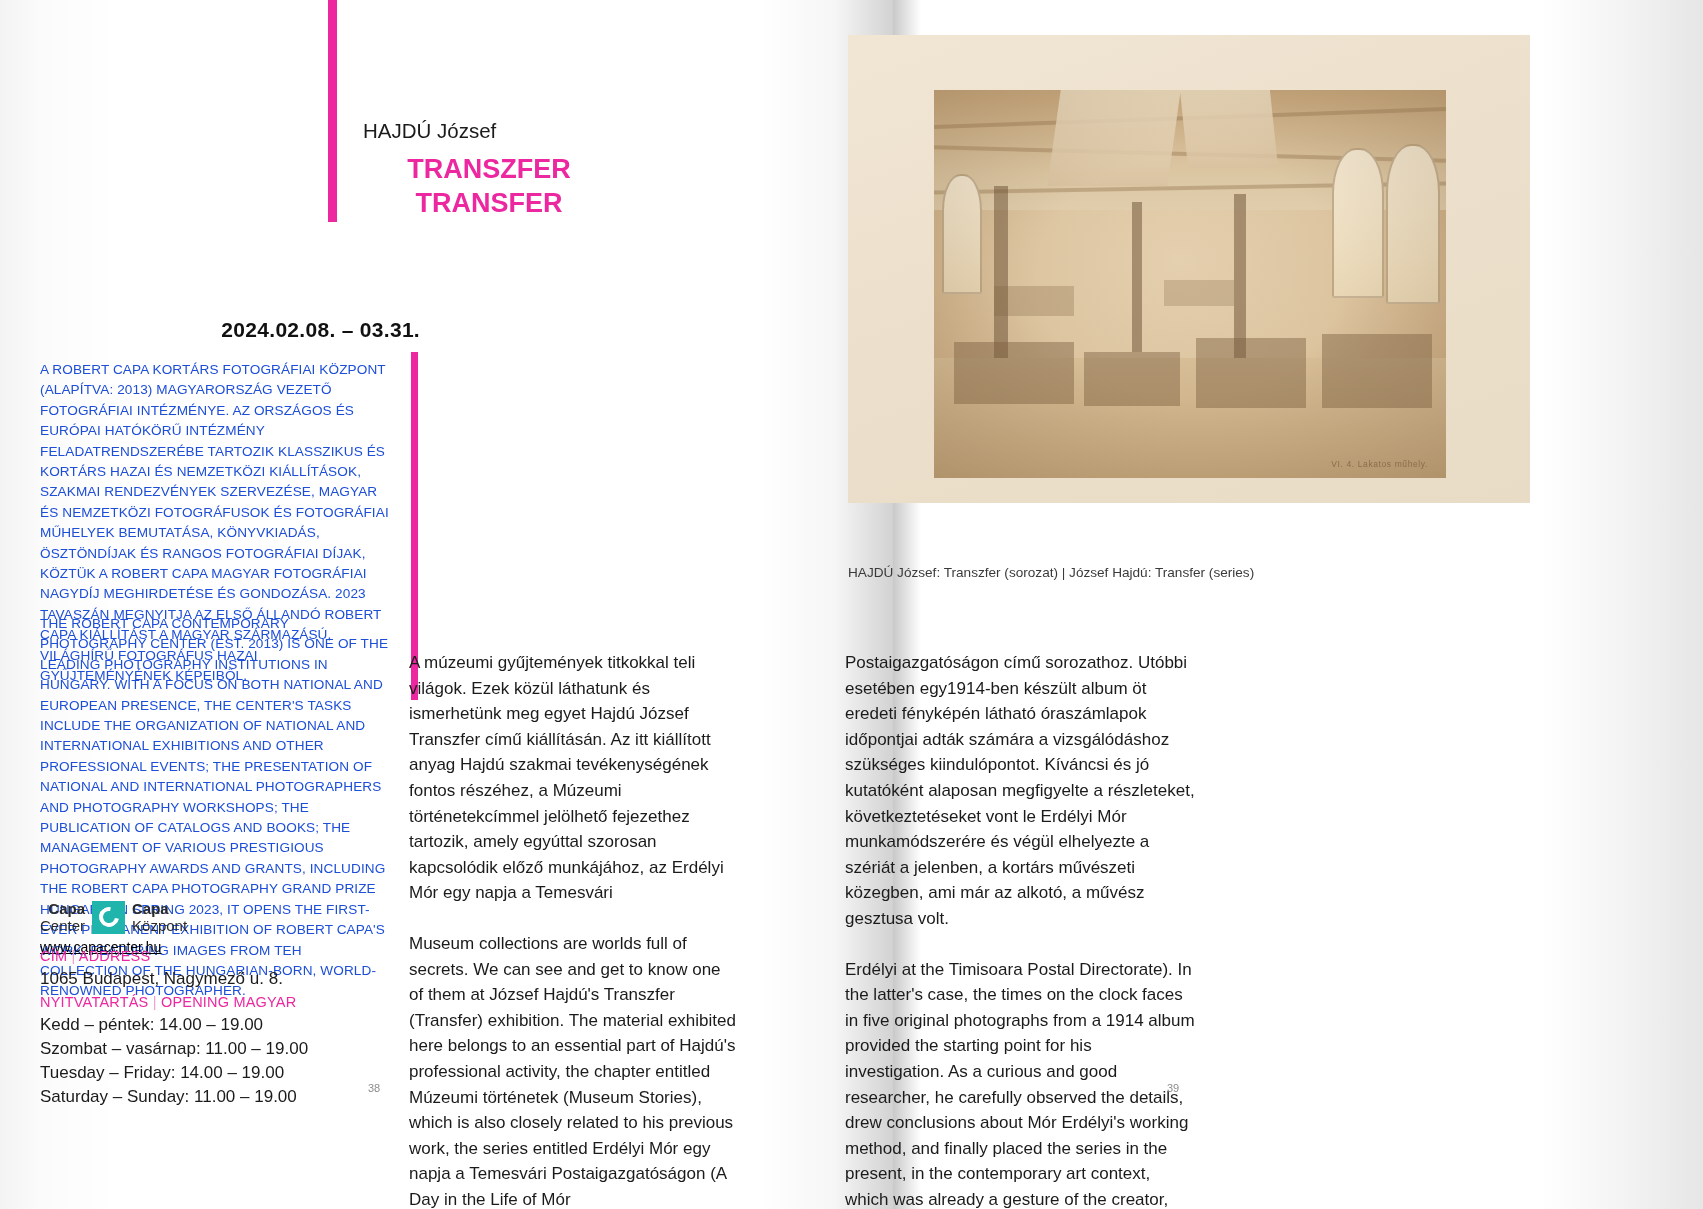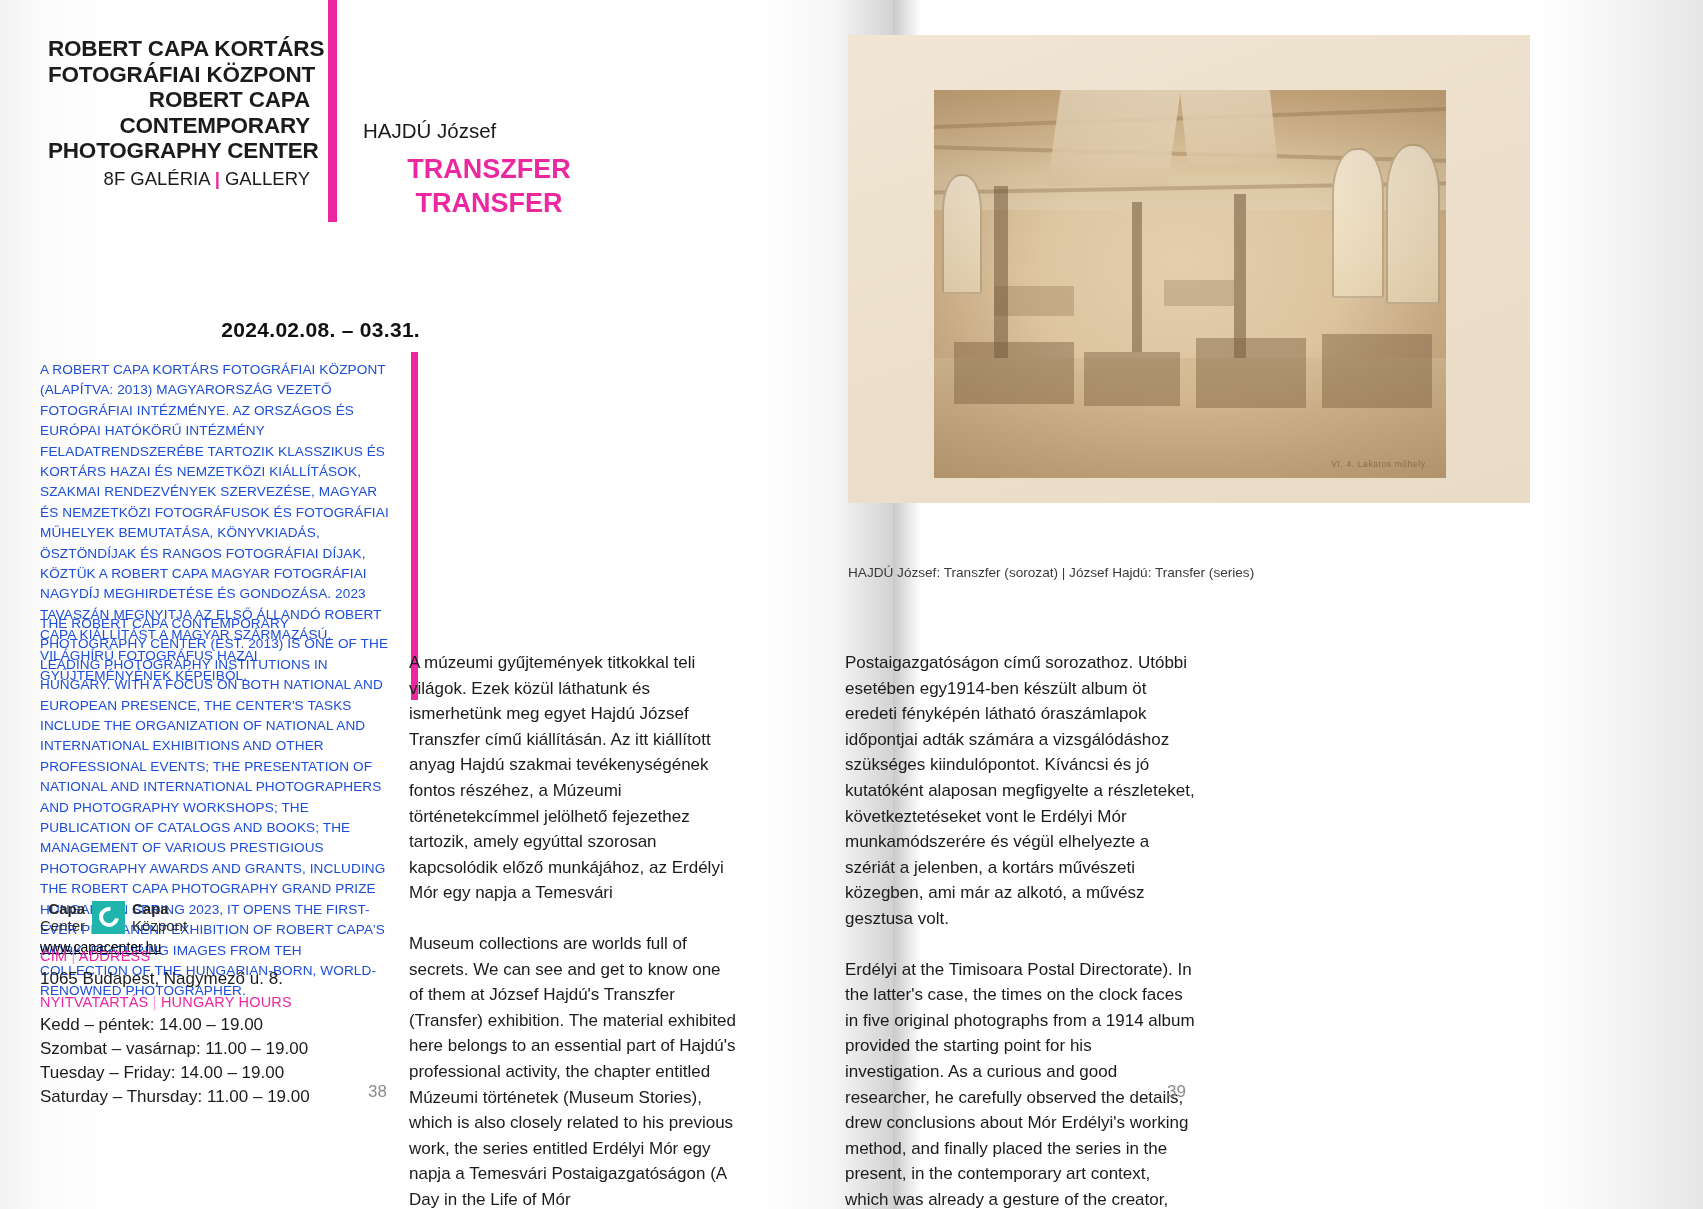--- a/index.html
+++ b/index.html
@@ -160,46 +160,34 @@
     position: absolute; right: 18px; bottom: 9px;
     font-size: 8.5px; color: #8a6e4c; letter-spacing: 0.6px;
   }
   .photo-caption {
     position: absolute; left: 848px; top: 563px; width: 600px;
     font-size: 13.6px; color: #3a3a3a; line-height: 20px;
   }
 
   
   .folio {
-    position: absolute; font-size: 17px; color: #8c8c8c;
+    position: absolute; font-size: 11px; color: #8c8c8c;
   }
   .folio-left { left: 368px; top: 1082px; }
   .folio-right { left: 1167px; top: 1082px; }
 </style>
 </head>
 <body>
 
 <div class="spread">
 
   <div class="page-left"></div>
   <div class="page-right"></div>
   <div class="gutter-shadow"></div>
 
-  <div class="masthead">
-    <div class="line">ROBERT CAPA KORTÁRS</div>
-    <div class="line">FOTOGRÁFIAI KÖZPONT</div>
-    <div class="line">ROBERT CAPA</div>
-    <div class="line">CONTEMPORARY</div>
-    <div class="line">PHOTOGRAPHY CENTER</div>
-    <div class="gallery">
-      <span>8F GALÉRIA</span>
-      <span class="bar">|</span>
-      <span>GALLERY</span>
-    </div>
-  </div>
 
   <div class="pink-rule-main"></div>
   <div class="pink-rule-col"></div>
 
   <div class="title-block">
     <div class="author">HAJDÚ József</div>
     <div class="title-hu">TRANSZFER</div>
     <div class="title-en">TRANSFER</div>
   </div>
 
@@ -232,26 +220,26 @@
   <div class="info-block">
     <div class="info-head">
       <span>CÍM</span>
       <span class="sep">|</span>
       <span>ADDRESS</span>
     </div>
     <div class="info-line">1065 Budapest, Nagymező u. 8.</div>
     <div class="info-head">
       <span>NYITVATARTÁS</span>
       <span class="sep">|</span>
-      <span>HUNGARY HOURS</span>
+      <span>OPENING MAGYAR</span>
     </div>
     <div class="info-line">Kedd – péntek: 14.00 – 19.00</div>
     <div class="info-line">Szombat – vasárnap: 11.00 – 19.00</div>
     <div class="info-line">Tuesday – Friday: 14.00 – 19.00</div>
-    <div class="info-line">Saturday – Thursday: 11.00 – 19.00</div>
+    <div class="info-line">Saturday – Sunday: 11.00 – 19.00</div>
   </div>
 
   <div class="col col-mid">
     <p>A múzeumi gyűjtemények titkokkal teli világok. Ezek közül láthatunk és ismerhetünk meg egyet Hajdú József Transzfer című kiállításán. Az itt kiállított anyag Hajdú szakmai tevékenységének fontos részéhez, a Múzeumi történetekcímmel jelölhető fejezethez tartozik, amely egyúttal szorosan kapcsolódik előző munkájához, az Erdélyi Mór egy napja a Temesvári</p>
     <div class="gap"></div>
     <p>Museum collections are worlds full of secrets. We can see and get to know one of them at József Hajdú's Transzfer (Transfer) exhibition. The material exhibited here belongs to an essential part of Hajdú's professional activity, the chapter entitled Múzeumi történetek (Museum Stories), which is also closely related to his previous work, the series entitled Erdélyi Mór egy napja a Temesvári Postaigazgatóságon (A Day in the Life of Mór</p>
   </div>
 
   <div class="col col-right">
     <p>Postaigazgatóságon című sorozathoz. Utóbbi esetében egy1914-ben készült album öt eredeti fényképén látható óraszámlapok időpontjai adták számára a vizsgálódáshoz szükséges kiindulópontot. Kíváncsi és jó kutatóként alaposan megfigyelte a részleteket, következtetéseket vont le Erdélyi Mór munkamódszerére és végül elhelyezte a szériát a jelenben, a kortárs művészeti közegben, ami már az alkotó, a művész gesztusa volt.</p>

